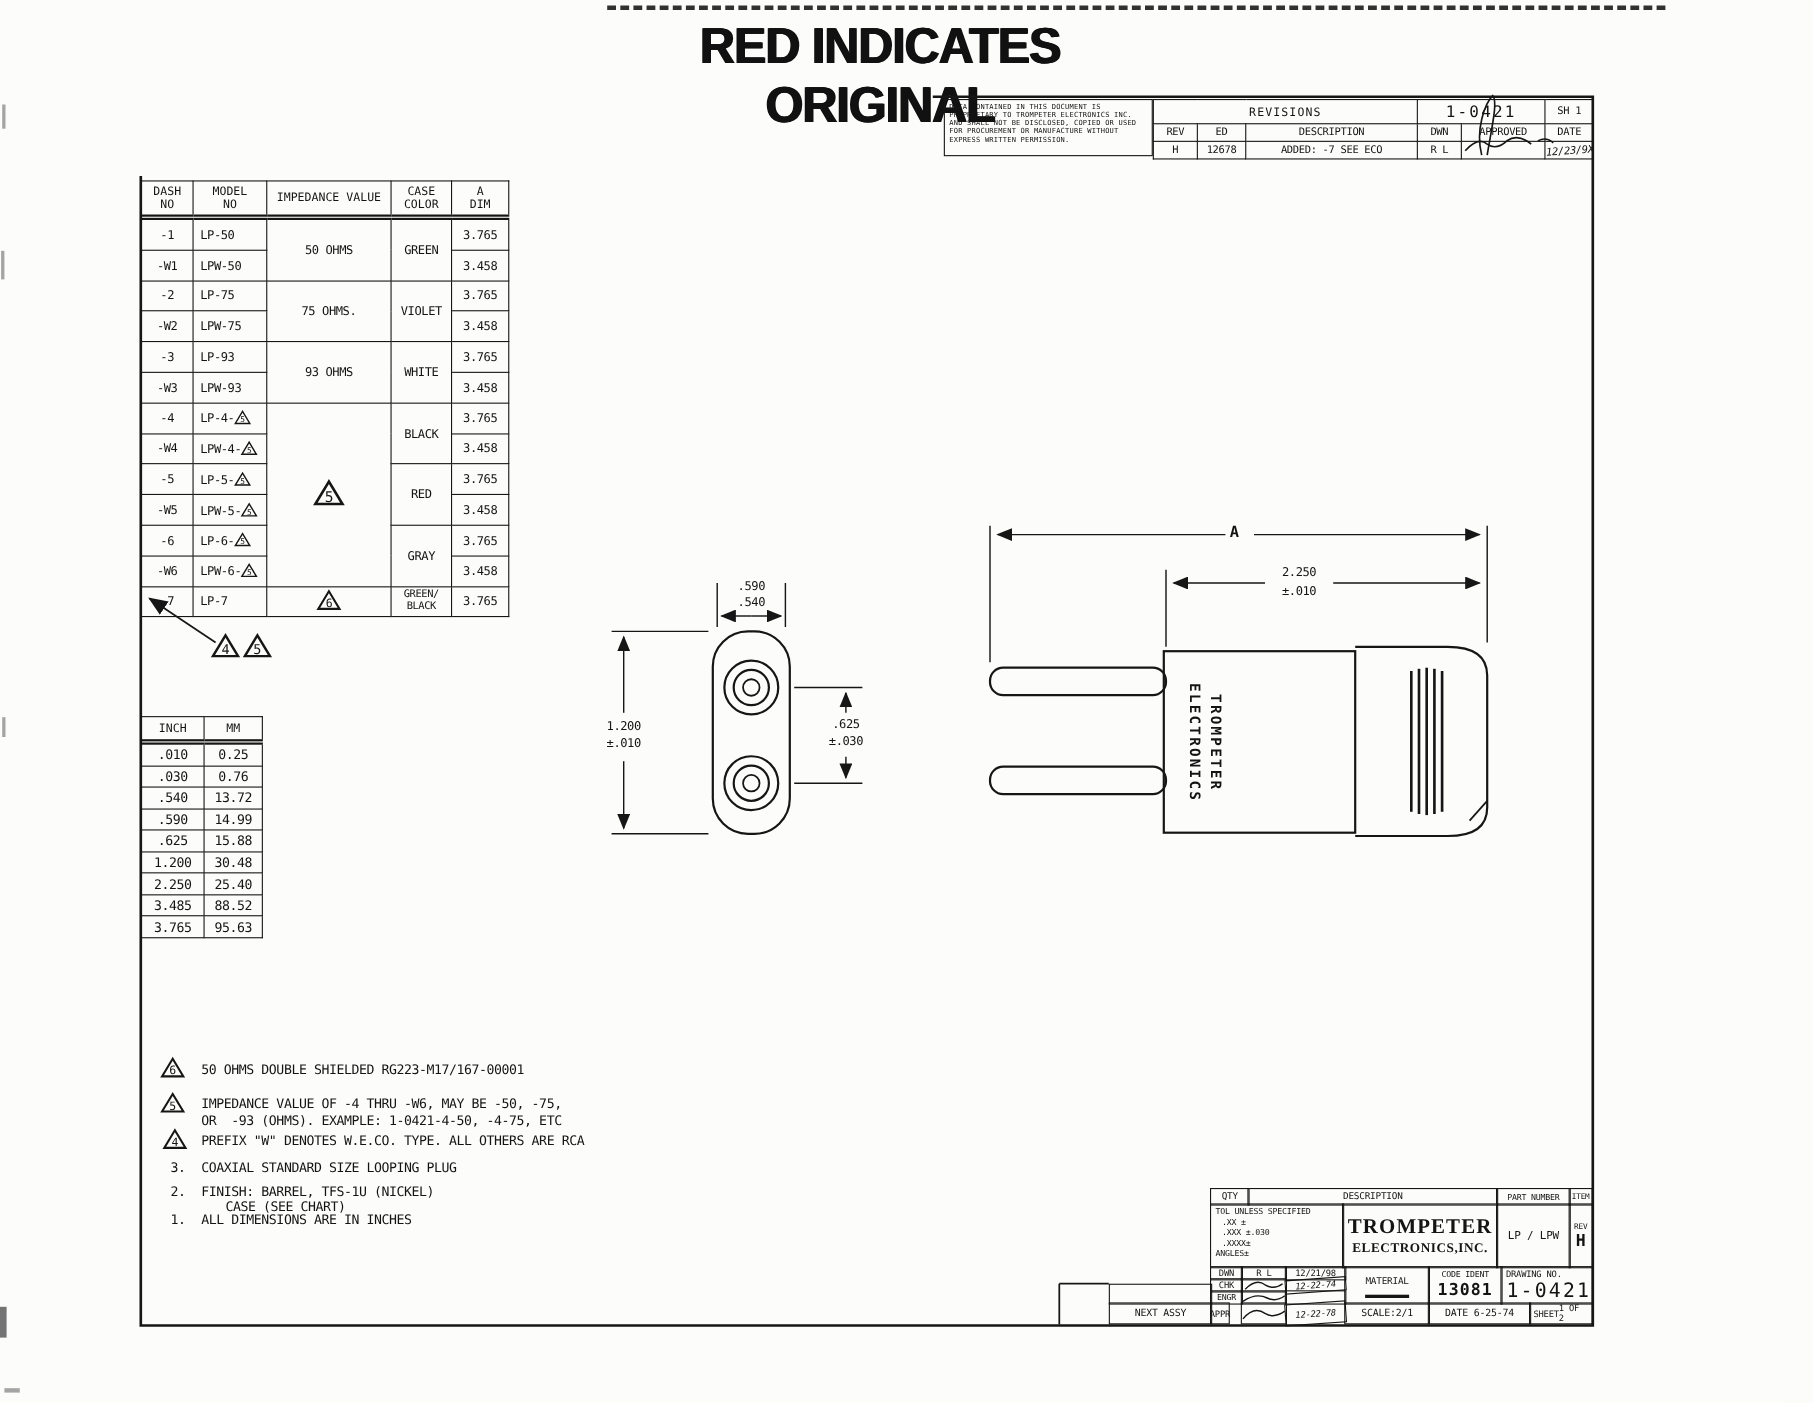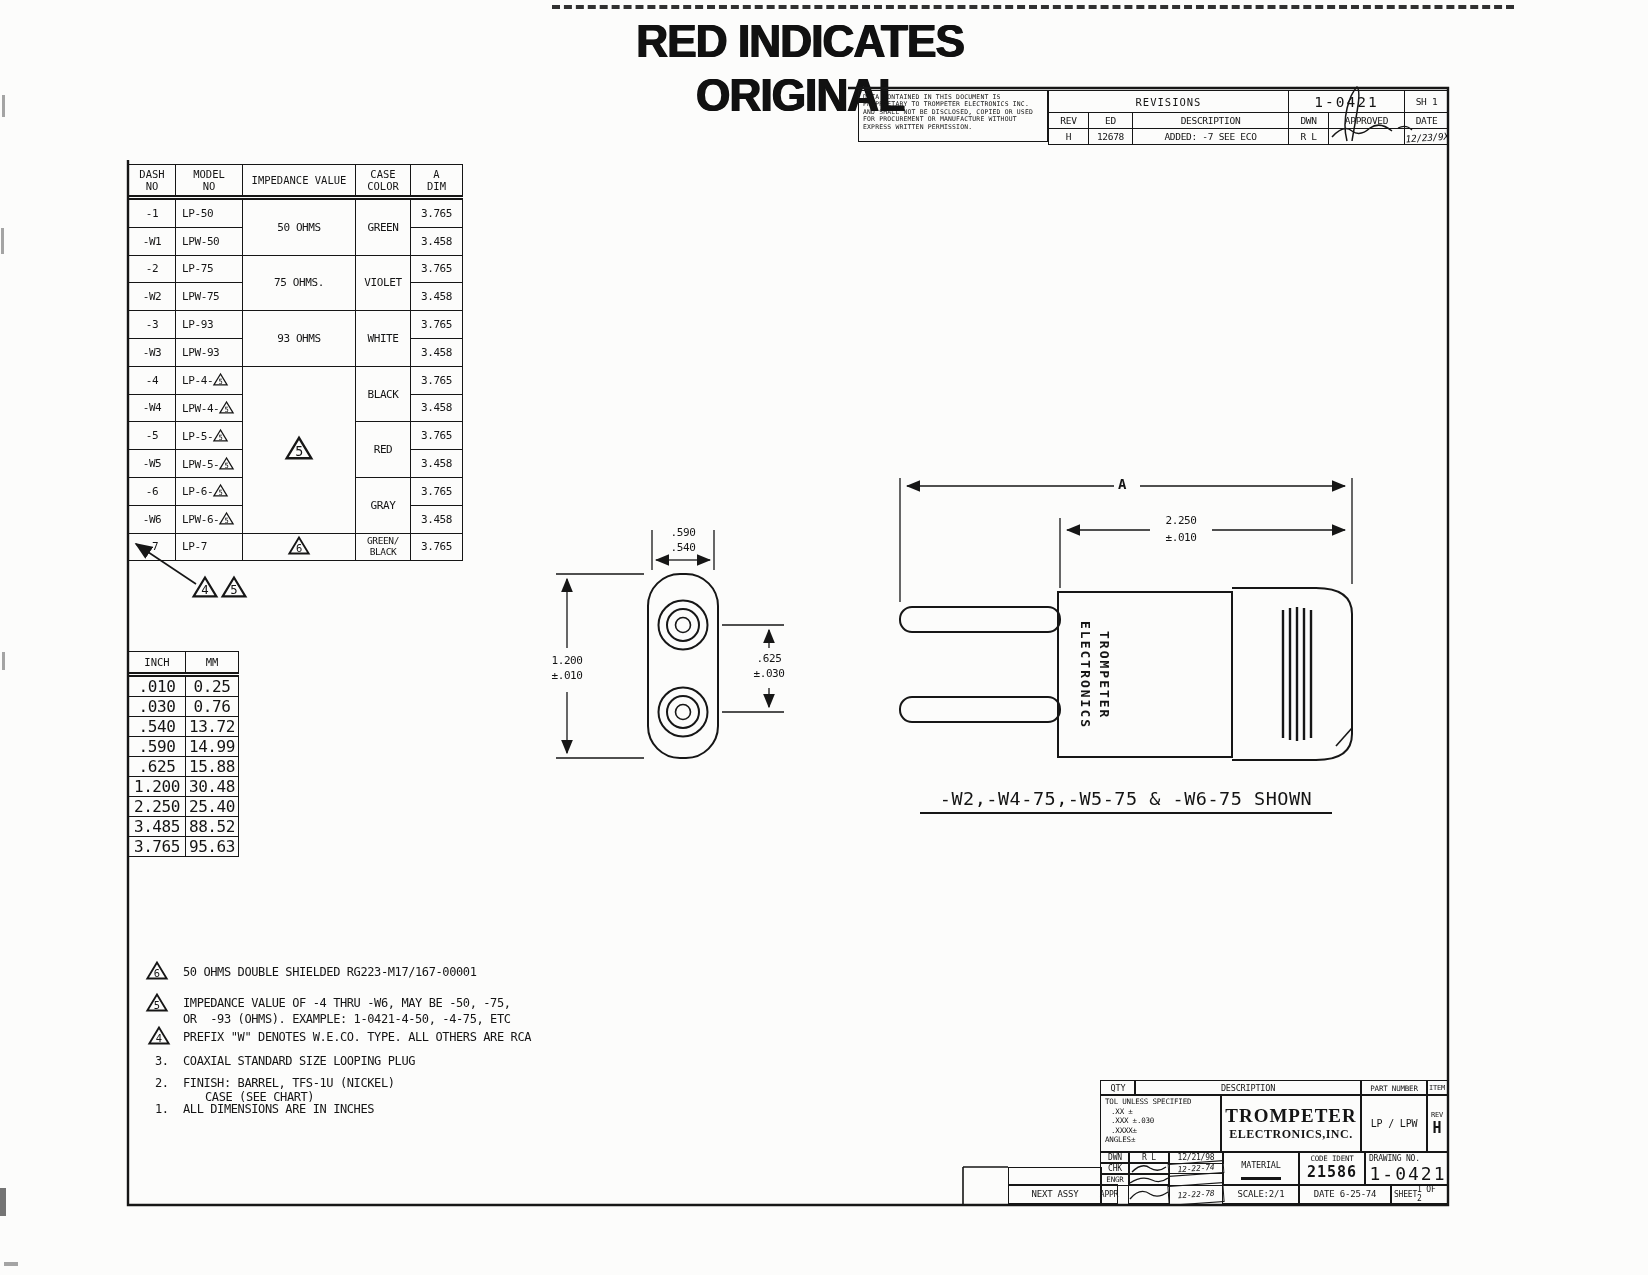--- a/index.html
+++ b/index.html
@@ -18,21 +18,21 @@
         font-family:"DejaVu Sans Mono",monospace;color:#141414;overflow:hidden;}
   
   .pt{position:absolute;left:128px;top:164px;width:334px;}
   .pt th{font-size:10.5px;line-height:12px;height:30px;border-bottom:5px double #161616;}
   .pt td{font-size:11px;height:26.8px;letter-spacing:-.4px;}
   .pt td.ml{text-align:left;padding-left:6px;}
   .gb{font-size:9.5px;line-height:10.5px;display:block;}
   
   .conv{position:absolute;left:128px;top:651px;width:110px;}
   .conv th{font-size:10.5px;height:20px;border-bottom:5px double #161616;}
-  .conv td{font-size:16px;height:18.55px;letter-spacing:-.4px;}
+  .conv td{font-size:12px;height:18.55px;letter-spacing:-.4px;}
   
   .rev{position:absolute;left:1048px;top:90px;width:400px;}
   .rev td{font-size:9.5px;height:15px;letter-spacing:-.3px;}
   .rev .rtitle{font-size:10.5px;height:21px;letter-spacing:1px;}
   .rev .rnum{font-size:14.5px;letter-spacing:2px;}
   .rev .rsh{font-size:9.5px;}
   .prop{position:absolute;left:858px;top:90px;width:190px;height:52px;border:1.6px solid #161616;
         box-sizing:border-box;font-size:6.4px;line-height:7.4px;padding:3px 4px;letter-spacing:.2px;
         text-transform:uppercase;}
   
@@ -329,21 +329,20 @@
   <div class="dim" style="left:746px;top:667px;width:46px">±.030</div>
 
   <div class="alabel" style="left:1118px;top:476px">A</div>
   <div class="dim" style="left:1156px;top:514px;width:50px">2.250</div>
   <div class="dim" style="left:1156px;top:531px;width:50px">±.010</div>
   <div class="vbody">
     <span>TROMPETER</span>
       <span>ELECTRONICS</span>
   </div>
 
-  <div class="shown">-W2,-W4-75,-W5-75 &amp; -W6-75 SHOWN</div>
 
   <div class="tb" style="left:1100px;top:1080px;width:36px;height:16px">QTY</div>
   <div class="tb" style="left:1134px;top:1080px;width:228px;height:16px">DESCRIPTION</div>
   <div class="tb" style="left:1360px;top:1080px;width:68px;height:16px;font-size:7.5px">PART NUMBER</div>
   <div class="tb" style="left:1426px;top:1080px;width:22px;height:16px;font-size:7px">ITEM</div>
 
   <div class="tb col tol" style="left:1100px;top:1094px;width:122px;height:59px">
     <span>TOL UNLESS SPECIFIED</span>
     <span style="padding-left:6px">.XX ±</span>
     <span style="padding-left:6px">.XXX ±.030</span>
@@ -372,21 +371,21 @@
   <div class="tb" style="left:1100px;top:1184px;width:18px;height:20px;font-size:8px">APPR</div>
   <div class="tb" style="left:1128px;top:1184px;width:42px;height:20px"></div>
   <div class="tb hand" style="left:1168px;top:1184px;width:56px;height:20px">12-22-78</div>
 
   <div class="tb col" style="left:1222px;top:1151px;width:78px;height:35px;justify-content:flex-start">
     <span style="margin-top:8px">MATERIAL</span>
     <span style="display:block;width:40px;height:2.5px;background:#161616;margin-top:7px"></span>
   </div>
   <div class="tb col" style="left:1298px;top:1151px;width:68px;height:35px;justify-content:flex-start">
     <span style="margin-top:2px;font-size:7.5px">CODE IDENT</span>
-    <span class="big1">21586</span>
+    <span class="big1">13081</span>
   </div>
   <div class="tb col" style="left:1364px;top:1151px;width:84px;height:35px;justify-content:flex-start;align-items:flex-start;padding-left:4px">
     <span style="margin-top:2px;font-size:8px">DRAWING NO.</span>
     <span class="big2" style="align-self:center">1-0421</span>
   </div>
   <div class="tb" style="left:1222px;top:1184px;width:78px;height:20px;font-size:9px">SCALE:2/1</div>
   <div class="tb" style="left:1298px;top:1184px;width:94px;height:20px;font-size:9px">DATE 6-25-74</div>
   <div class="tb" style="left:1390px;top:1184px;width:58px;height:20px;font-size:8px;justify-content:space-between;padding:0 3px">
     <span>SHEET</span>
       <span>1 OF 2</span>

